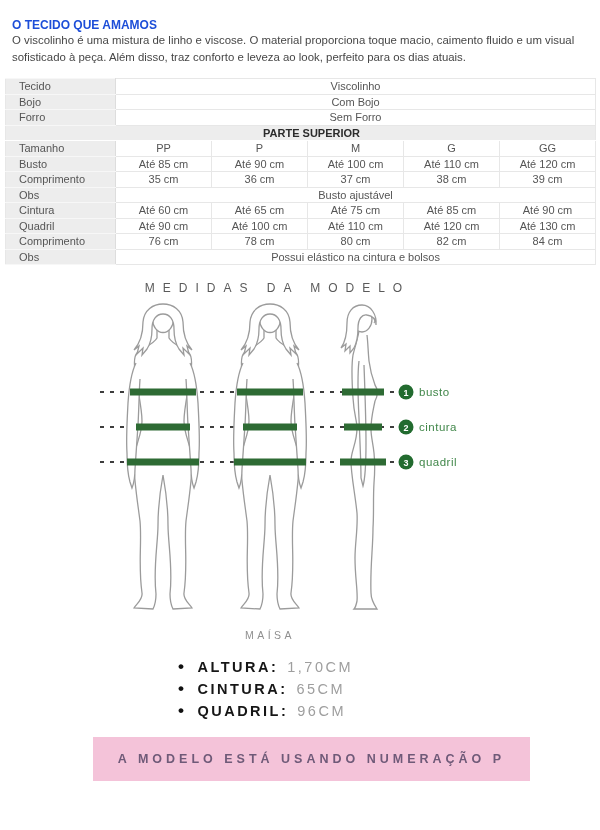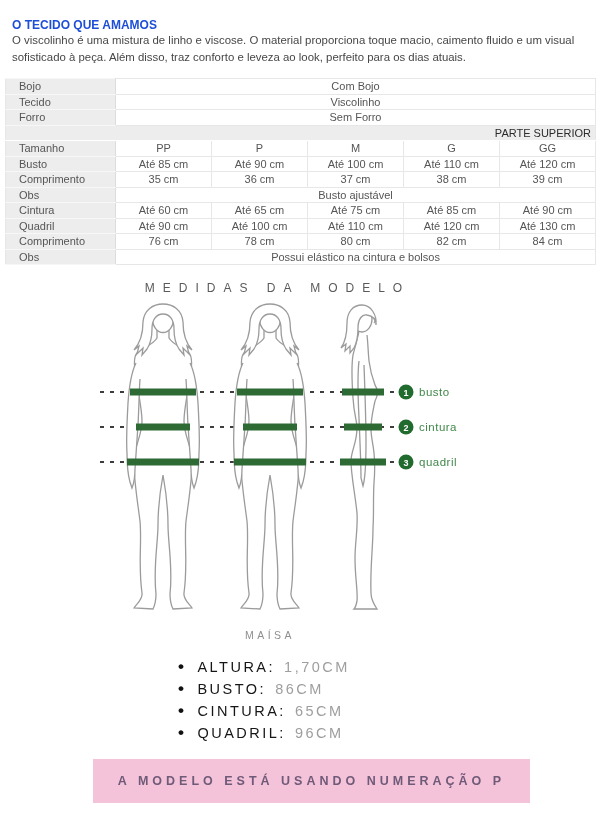--- a/index.html
+++ b/index.html
@@ -22,37 +22,37 @@
   }
   .size-chart td {
     border:1px solid #e7e7e7; padding:1px 4px; line-height:12.5px; height:15px;
     text-align:center; overflow:hidden; white-space:nowrap;
   }
   .size-chart td.lbl {
     background:#ededed; text-align:left; padding-left:13px;
     border-right-color:#ddd; border-top-color:#f7f7f7; border-bottom-color:#f7f7f7;
   }
   .size-chart tr.section td {
-    background:#ededed; text-align:right; padding-left:26px;
-    font-weight:normal; color:#2b2b2b; border-top-color:#fff; border-bottom-color:#fff;
+    background:#ededed; text-align:center; padding-left:26px;
+    font-weight:bold; color:#2b2b2b; border-top-color:#fff; border-bottom-color:#fff;
   }
   
   .measures-heading {
     width:555px; margin:16px 0 0 0; text-align:center;
     font-size:12px; letter-spacing:8px; color:#5a5a5a; font-weight:400;
   }
   svg.figures { display:block; margin-top:6px; }
   .model-name {
     width:540px; margin-top:6px; text-align:center;
     font-size:10.5px; letter-spacing:3.5px; color:#8f8f8f;
   }
   ul.stats { margin:15px 0 0 178px; padding:0; list-style:none; }
   ul.stats li { line-height:22px; white-space:nowrap; }
   ul.stats li::before { content:"\2022"; font-size:17px; color:#111; margin-right:9px; font-weight:bold; }
-  .stat-label { font-weight:normal; font-size:14.5px; letter-spacing:2.5px; color:#161616; }
+  .stat-label { font-weight:bold; font-size:14.5px; letter-spacing:2.5px; color:#161616; }
   .stat-value { font-size:14.5px; letter-spacing:2.5px; color:#9e9e9e; margin-left:9px; }
   .size-banner {
     margin:15px 0 0 93px; width:437px; height:44px;
     background:#f4c3d9; color:#6f5a78;
     font-size:12.5px; font-weight:bold; letter-spacing:4px;
     text-align:center; line-height:44px; white-space:nowrap;
   }
 </style>
 </head>
 <body>
@@ -64,26 +64,26 @@
   <colgroup>
       <col style="width:110px">
       <col style="width:96px">
       <col style="width:96px">
       <col style="width:96px">
       <col style="width:96px">
       <col style="width:96px">
     </colgroup>
   <tbody>
     <tr>
+      <td class="lbl">Tecido</td>
+      <td colspan="5">Viscolinho</td>
+    </tr>
+    <tr>
       <td class="lbl">Bojo</td>
       <td colspan="5">Com Bojo</td>
-    </tr>
-    <tr>
-      <td class="lbl">Tecido</td>
-      <td colspan="5">Viscolinho</td>
     </tr>
     <tr>
       <td class="lbl">Forro</td>
       <td colspan="5">Sem Forro</td>
     </tr>
 
     <tr class="section">
       <td colspan="6">PARTE SUPERIOR</td>
     </tr>
     <tr>
@@ -207,23 +207,20 @@
   </g>
 </svg>
 
 <div class="model-name">MAÍSA</div>
 
 <ul class="stats">
   <li>
     <span class="stat-label">ALTURA:</span><span class="stat-value">1,70CM</span>
   </li>
   <li>
-    <span class="stat-label">BUSTO:</span><span class="stat-value">86CM</span>
-  </li>
-  <li>
     <span class="stat-label">CINTURA:</span><span class="stat-value">65CM</span>
   </li>
   <li>
     <span class="stat-label">QUADRIL:</span><span class="stat-value">96CM</span>
   </li>
 </ul>
 
 <div class="size-banner">A MODELO ESTÁ USANDO NUMERAÇÃO P</div>
 
 </body></html>

